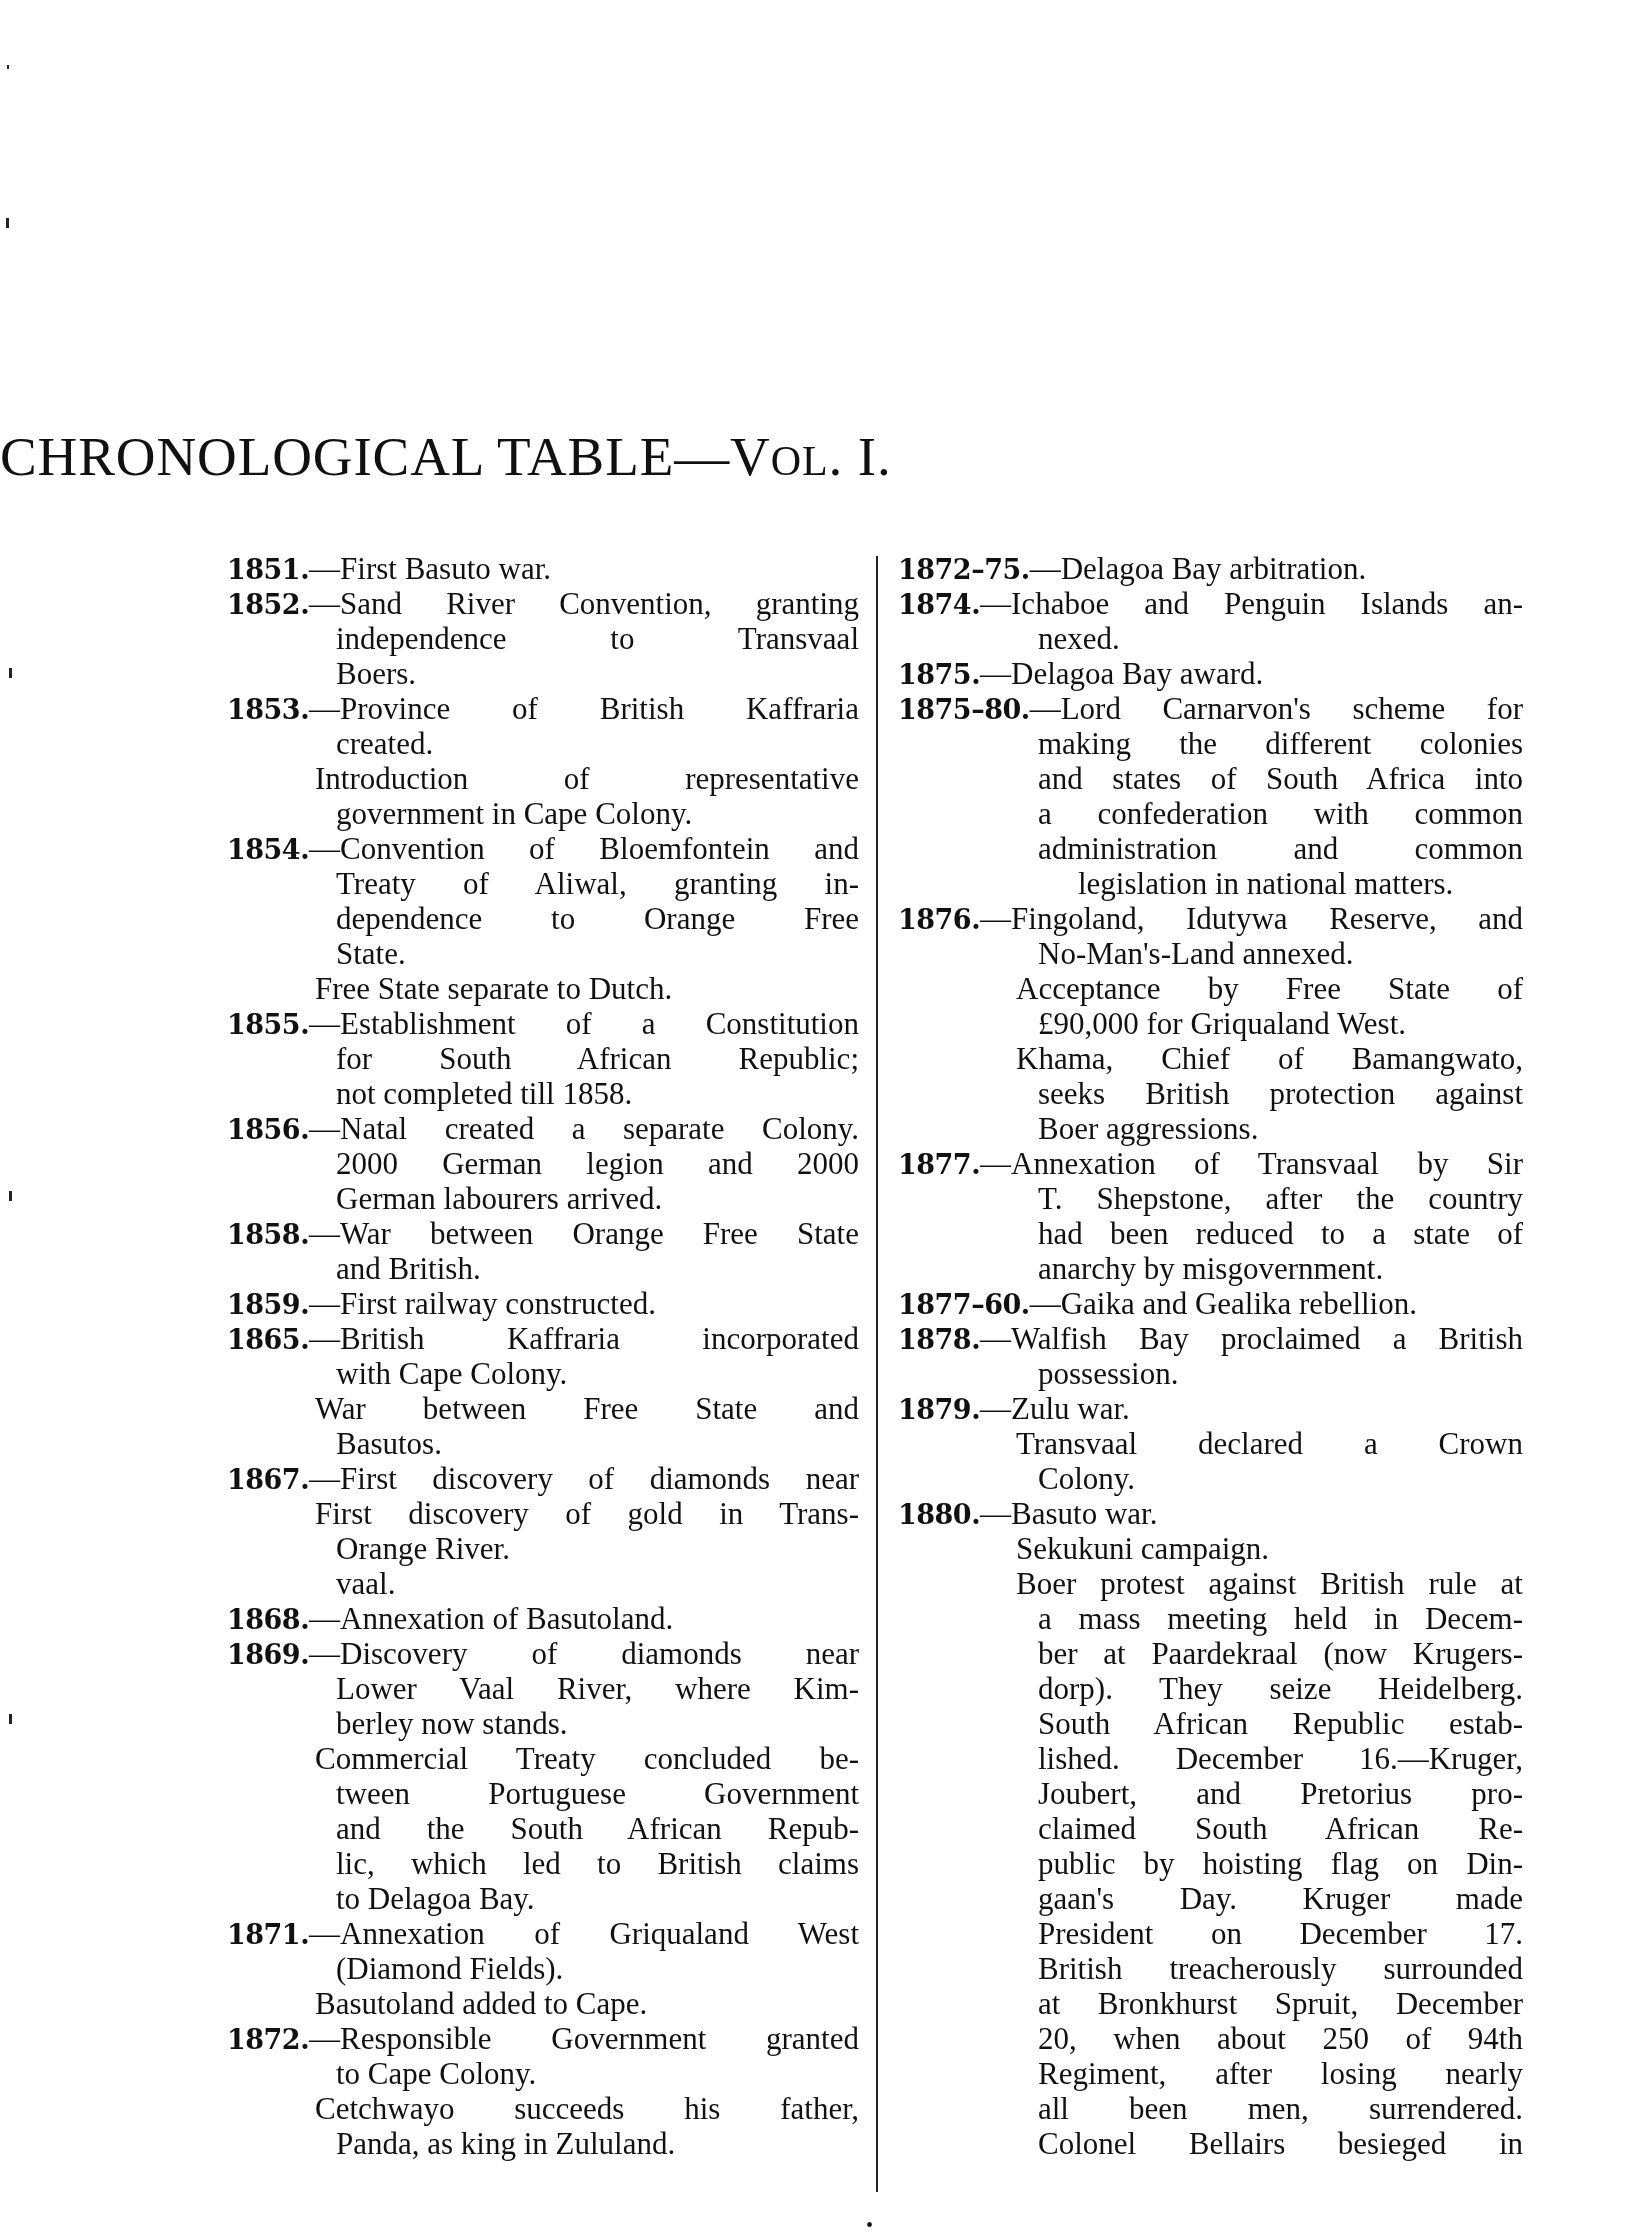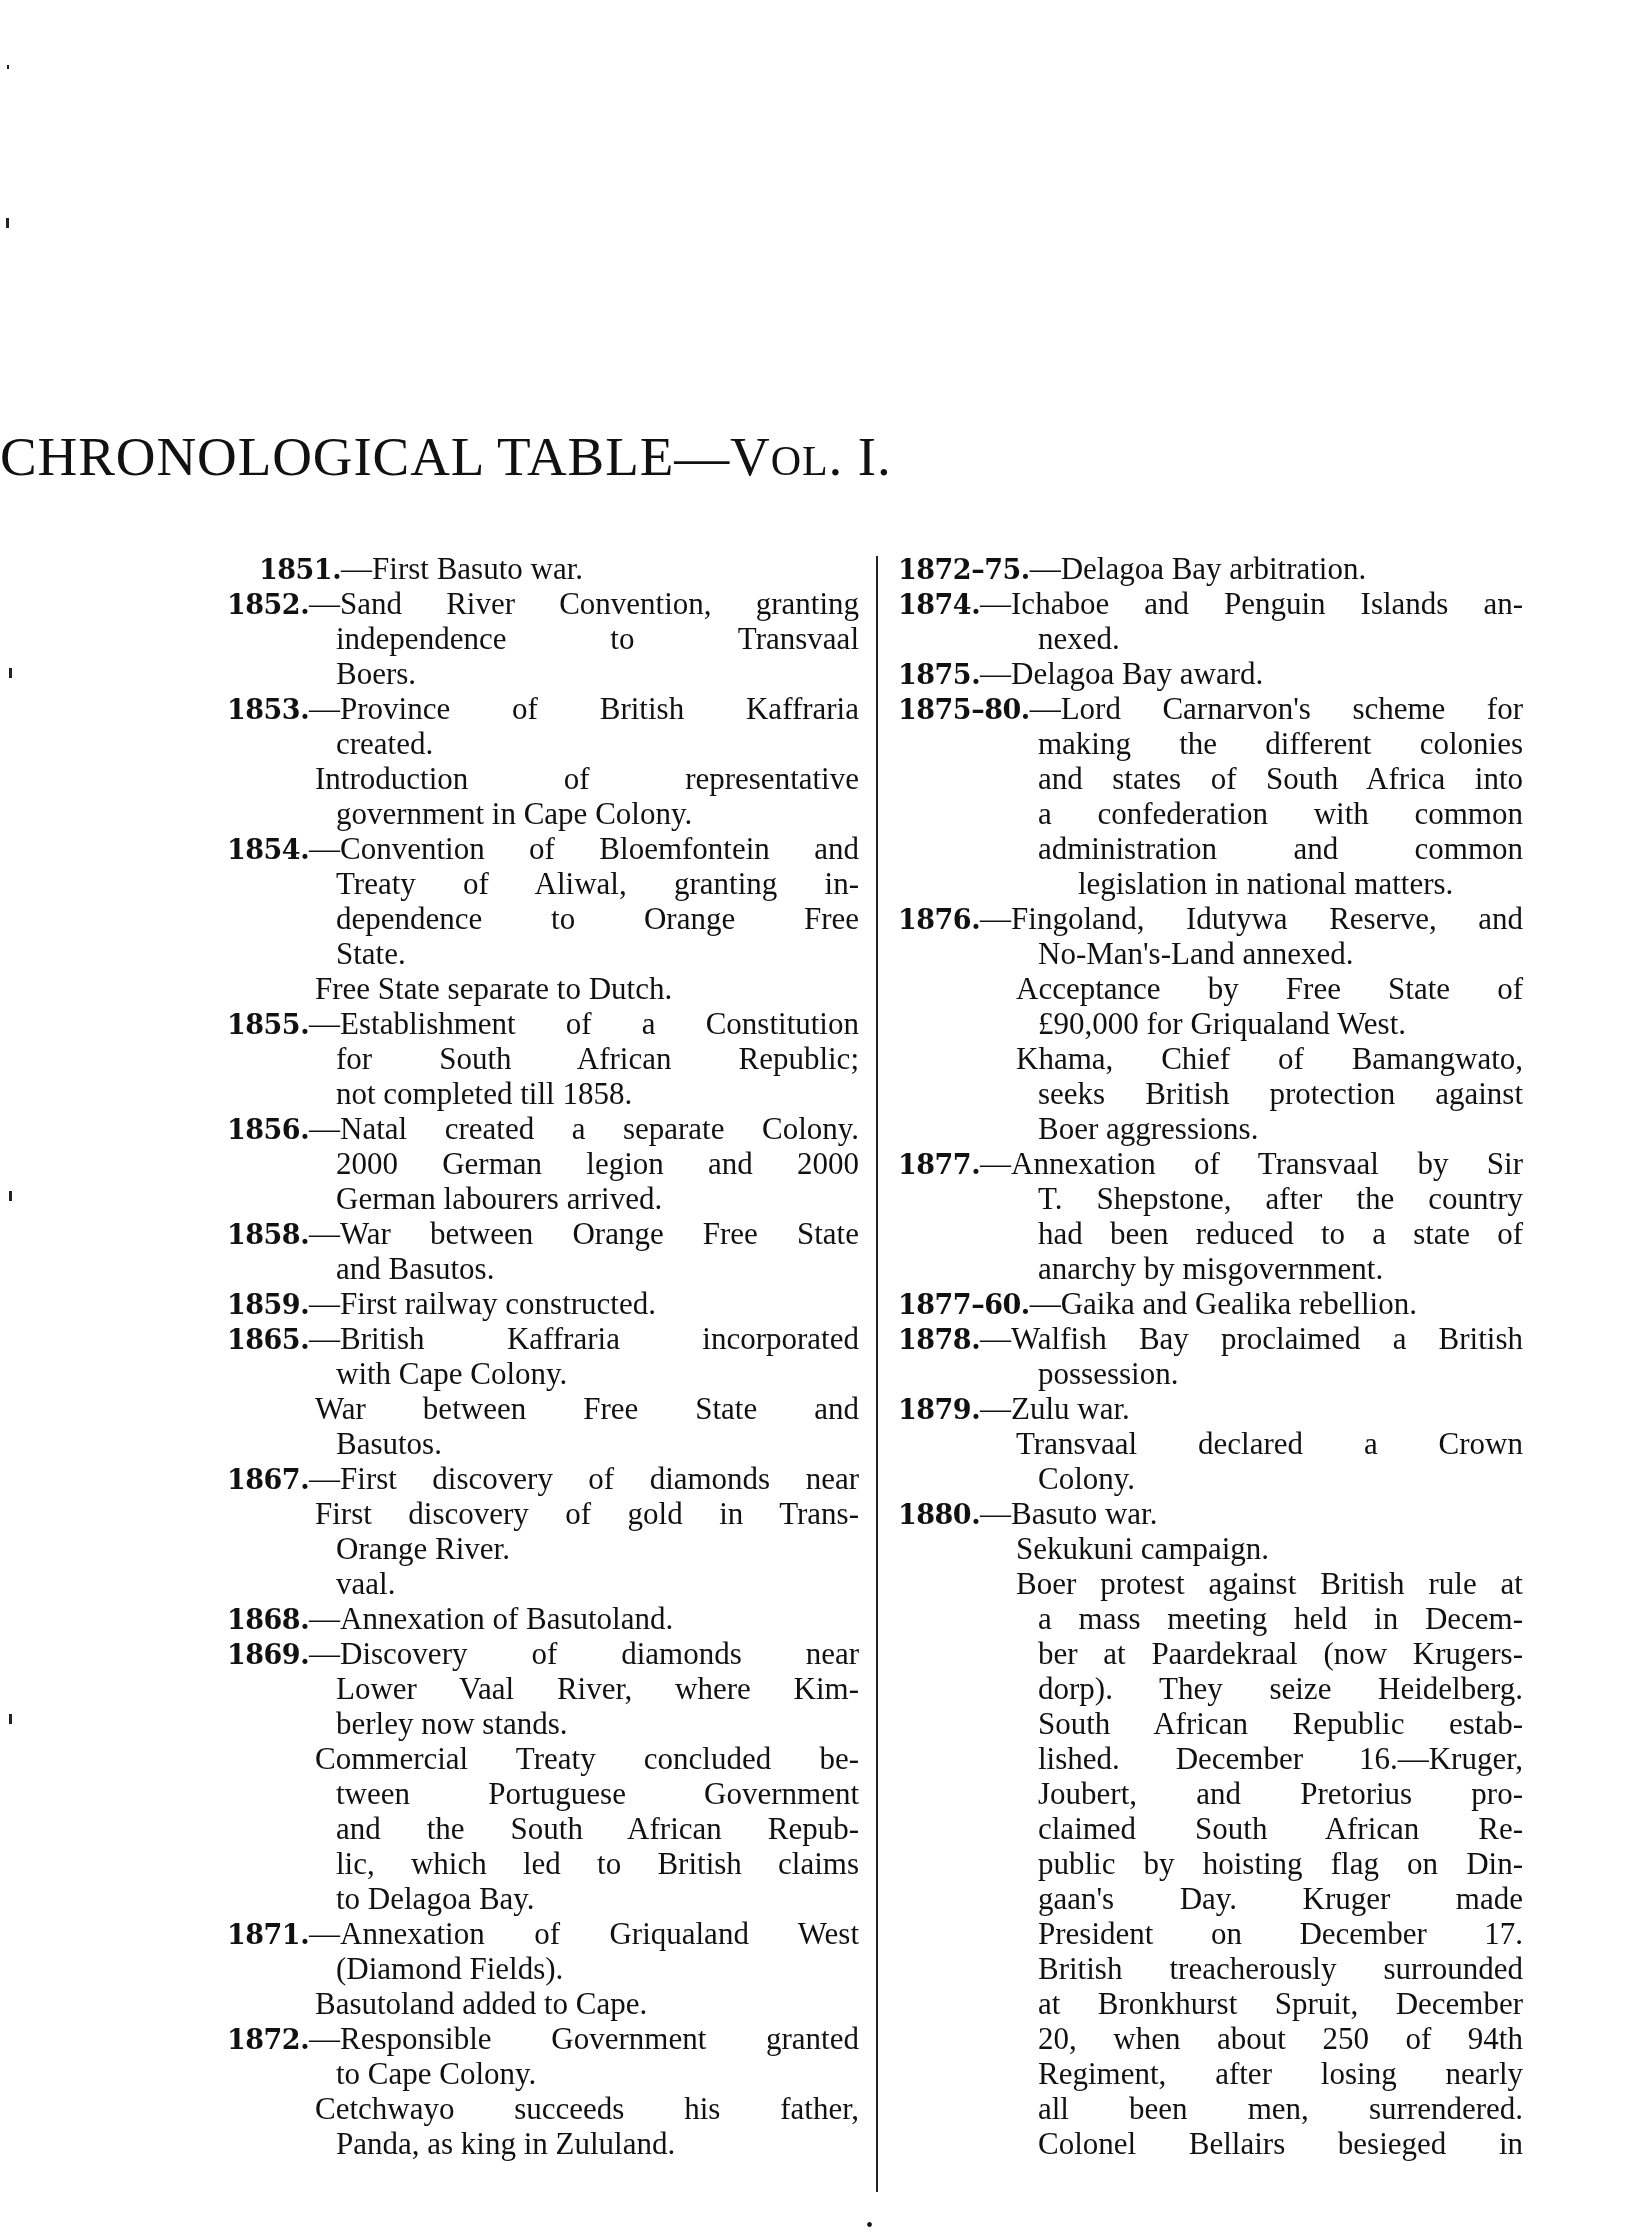--- a/index.html
+++ b/index.html
@@ -23,21 +23,21 @@
     .footmark { position: absolute; left: 866px; top: 2215px; font-family: "Liberation Serif", serif; font-size: 20px; line-height: 20px; }
   </style>
 </head>
 <body>
 
 <div class="page">
   <div class="title"><span>CHRONOLOGICAL TABLE—V</span><span class="sc">OL</span><span>. I.</span></div>
 
   <div class="col left" id="col-left">
       <div class="ln">
-        <span class="txt last" style="left: 0px; width: 632px; margin-left: 32px;"><span class="yr">1851.</span><span>—First Basuto war.</span></span>
+        <span class="txt last" style="left: 0px; width: 632px;"><span class="yr">1851.</span><span>—First Basuto war.</span></span>
       </div>
       <div class="ln">
         <span class="txt" style="left: 0px; width: 632px;"><span class="yr">1852.</span><span>—Sand River Convention, granting</span></span>
       </div>
       <div class="ln">
         <span class="txt" style="left: 109px; width: 523px;"><span>independence to Transvaal</span></span>
       </div>
       <div class="ln">
         <span class="txt last" style="left: 109px; width: 523px;"><span>Boers.</span></span>
       </div>
@@ -83,21 +83,21 @@
       <div class="ln">
         <span class="txt" style="left: 109px; width: 523px;"><span>2000 German legion and 2000</span></span>
       </div>
       <div class="ln">
         <span class="txt last" style="left: 109px; width: 523px;"><span>German labourers arrived.</span></span>
       </div>
       <div class="ln">
         <span class="txt" style="left: 0px; width: 632px;"><span class="yr">1858.</span><span>—War between Orange Free State</span></span>
       </div>
       <div class="ln">
-        <span class="txt last" style="left: 109px; width: 523px;"><span>and Basutos.</span></span>
+        <span class="txt last" style="left: 109px; width: 523px;"><span>and British.</span></span>
       </div>
       <div class="ln">
         <span class="txt last" style="left: 0px; width: 632px;"><span class="yr">1859.</span><span>—First railway constructed.</span></span>
       </div>
       <div class="ln">
         <span class="txt" style="left: 0px; width: 632px;"><span class="yr">1865.</span><span>—British Kaffraria incorporated</span></span>
       </div>
       <div class="ln">
         <span class="txt last" style="left: 109px; width: 523px;"><span>with Cape Colony.</span></span>
       </div>

